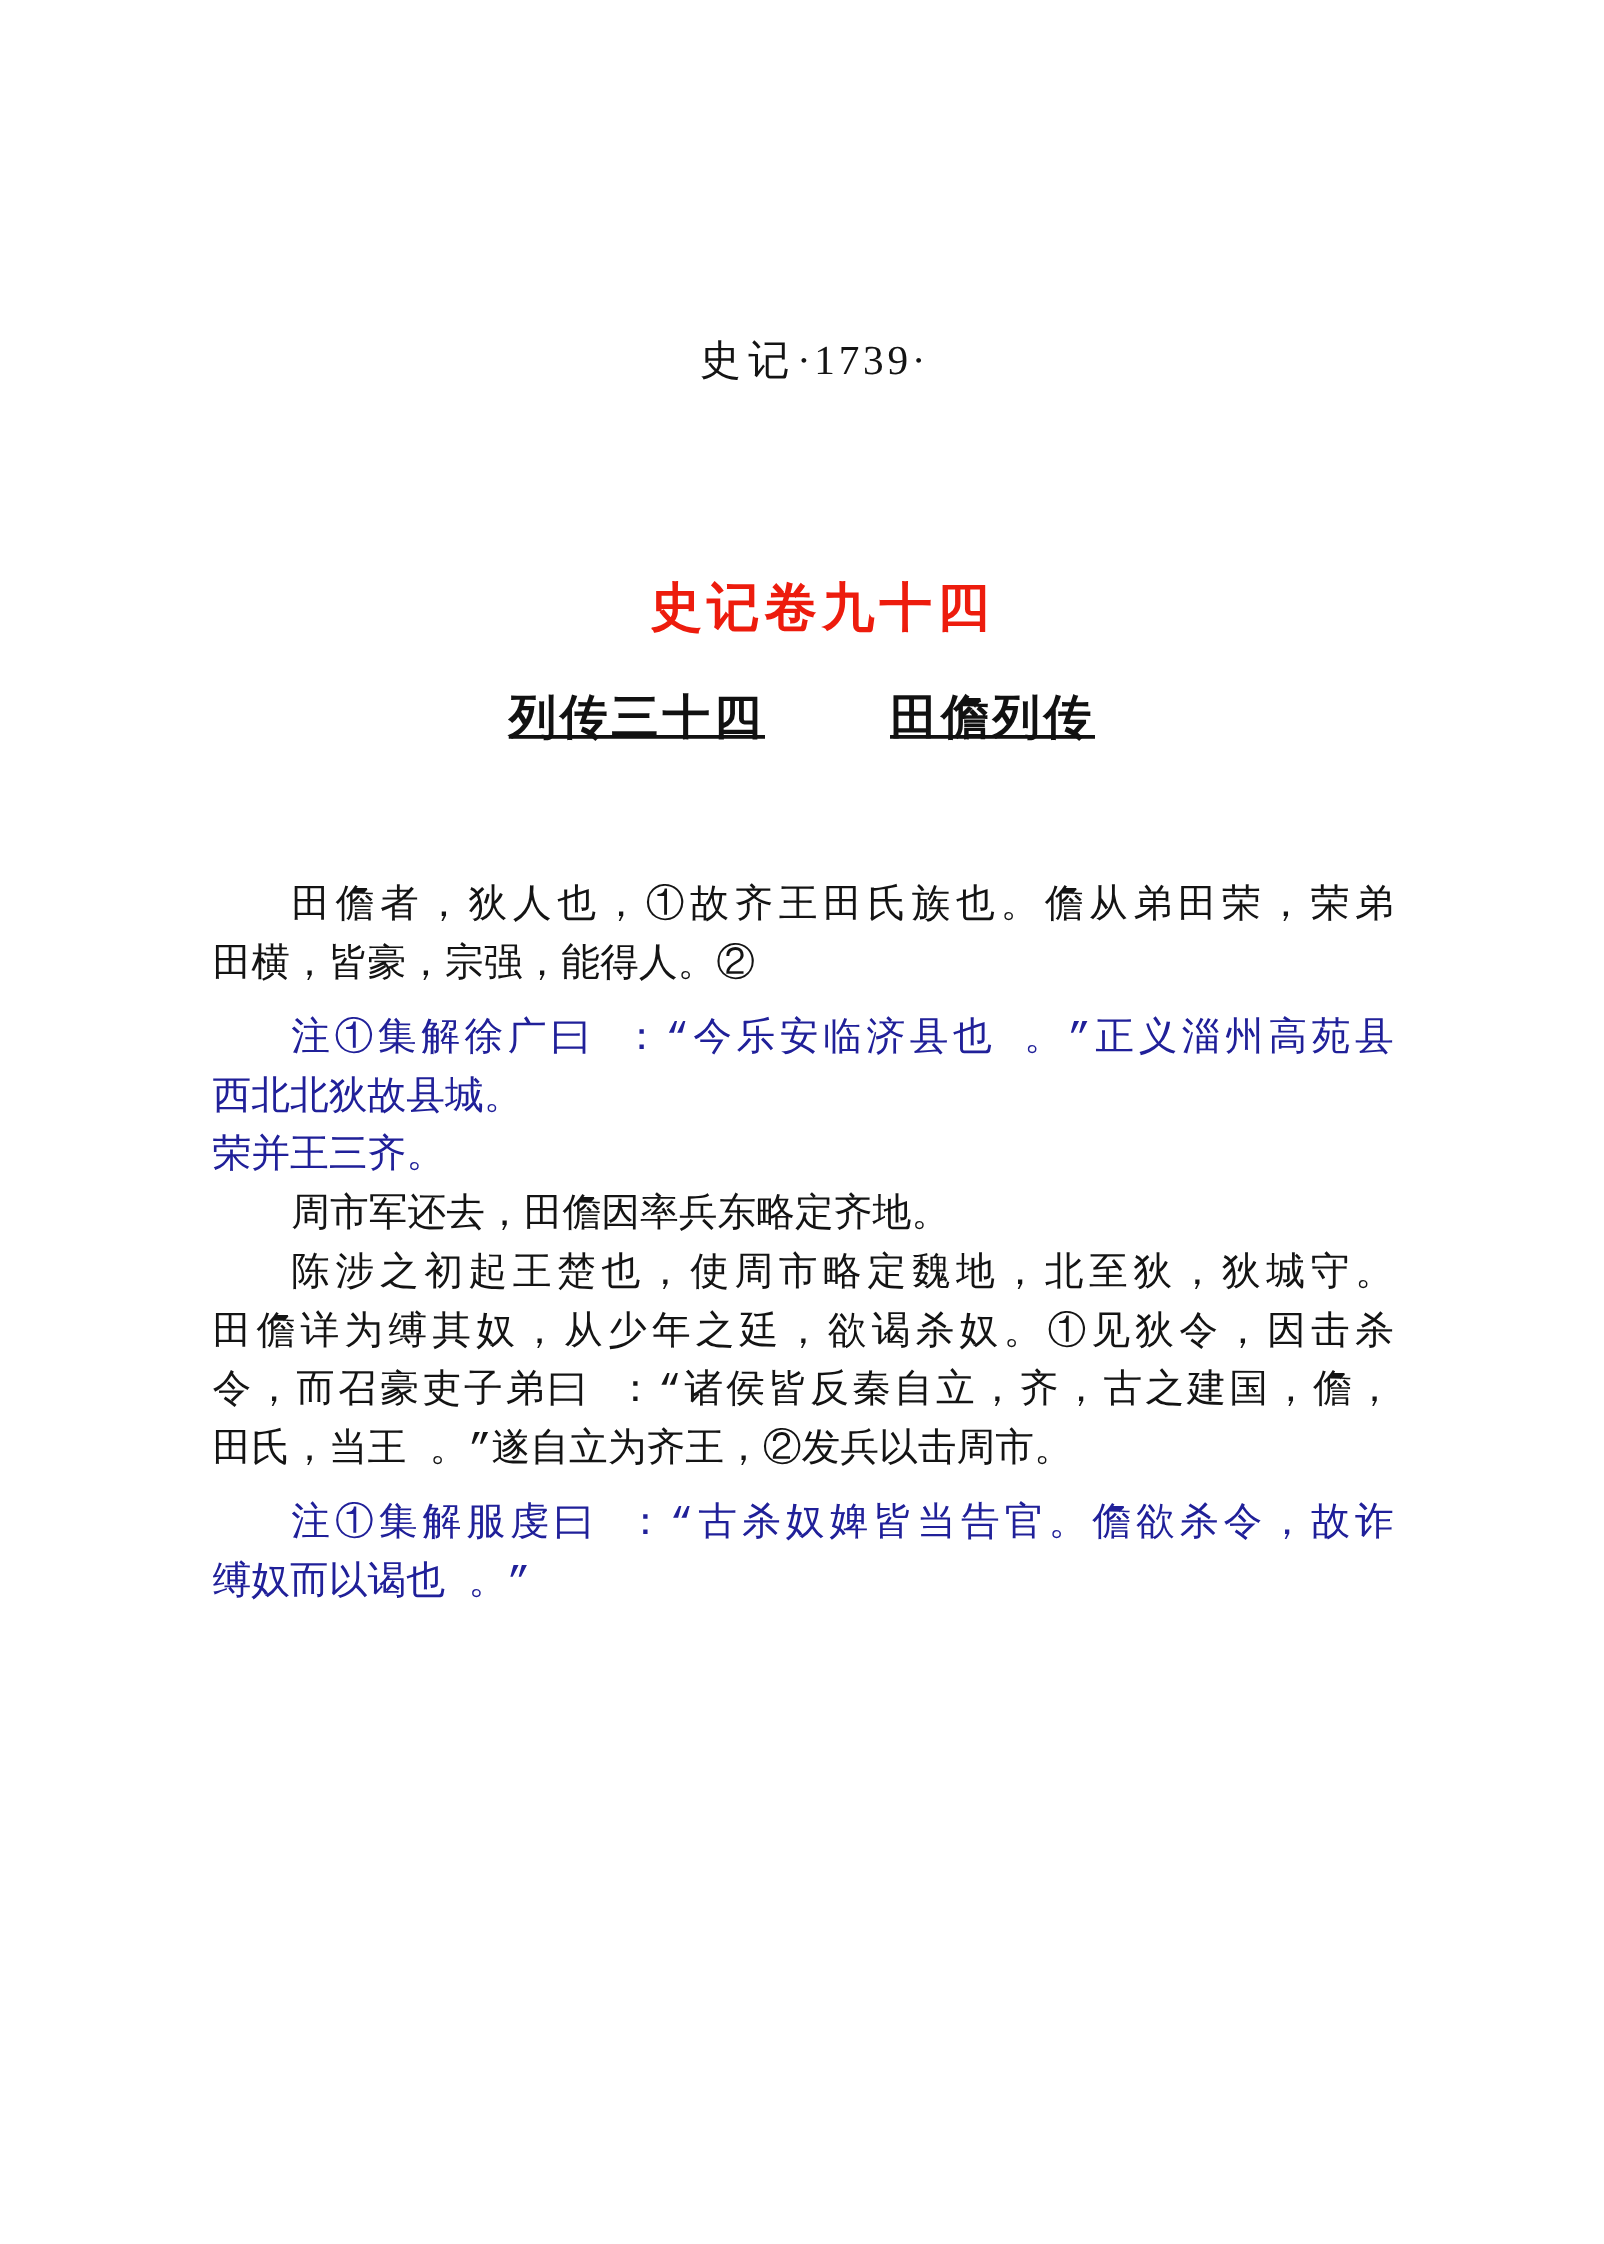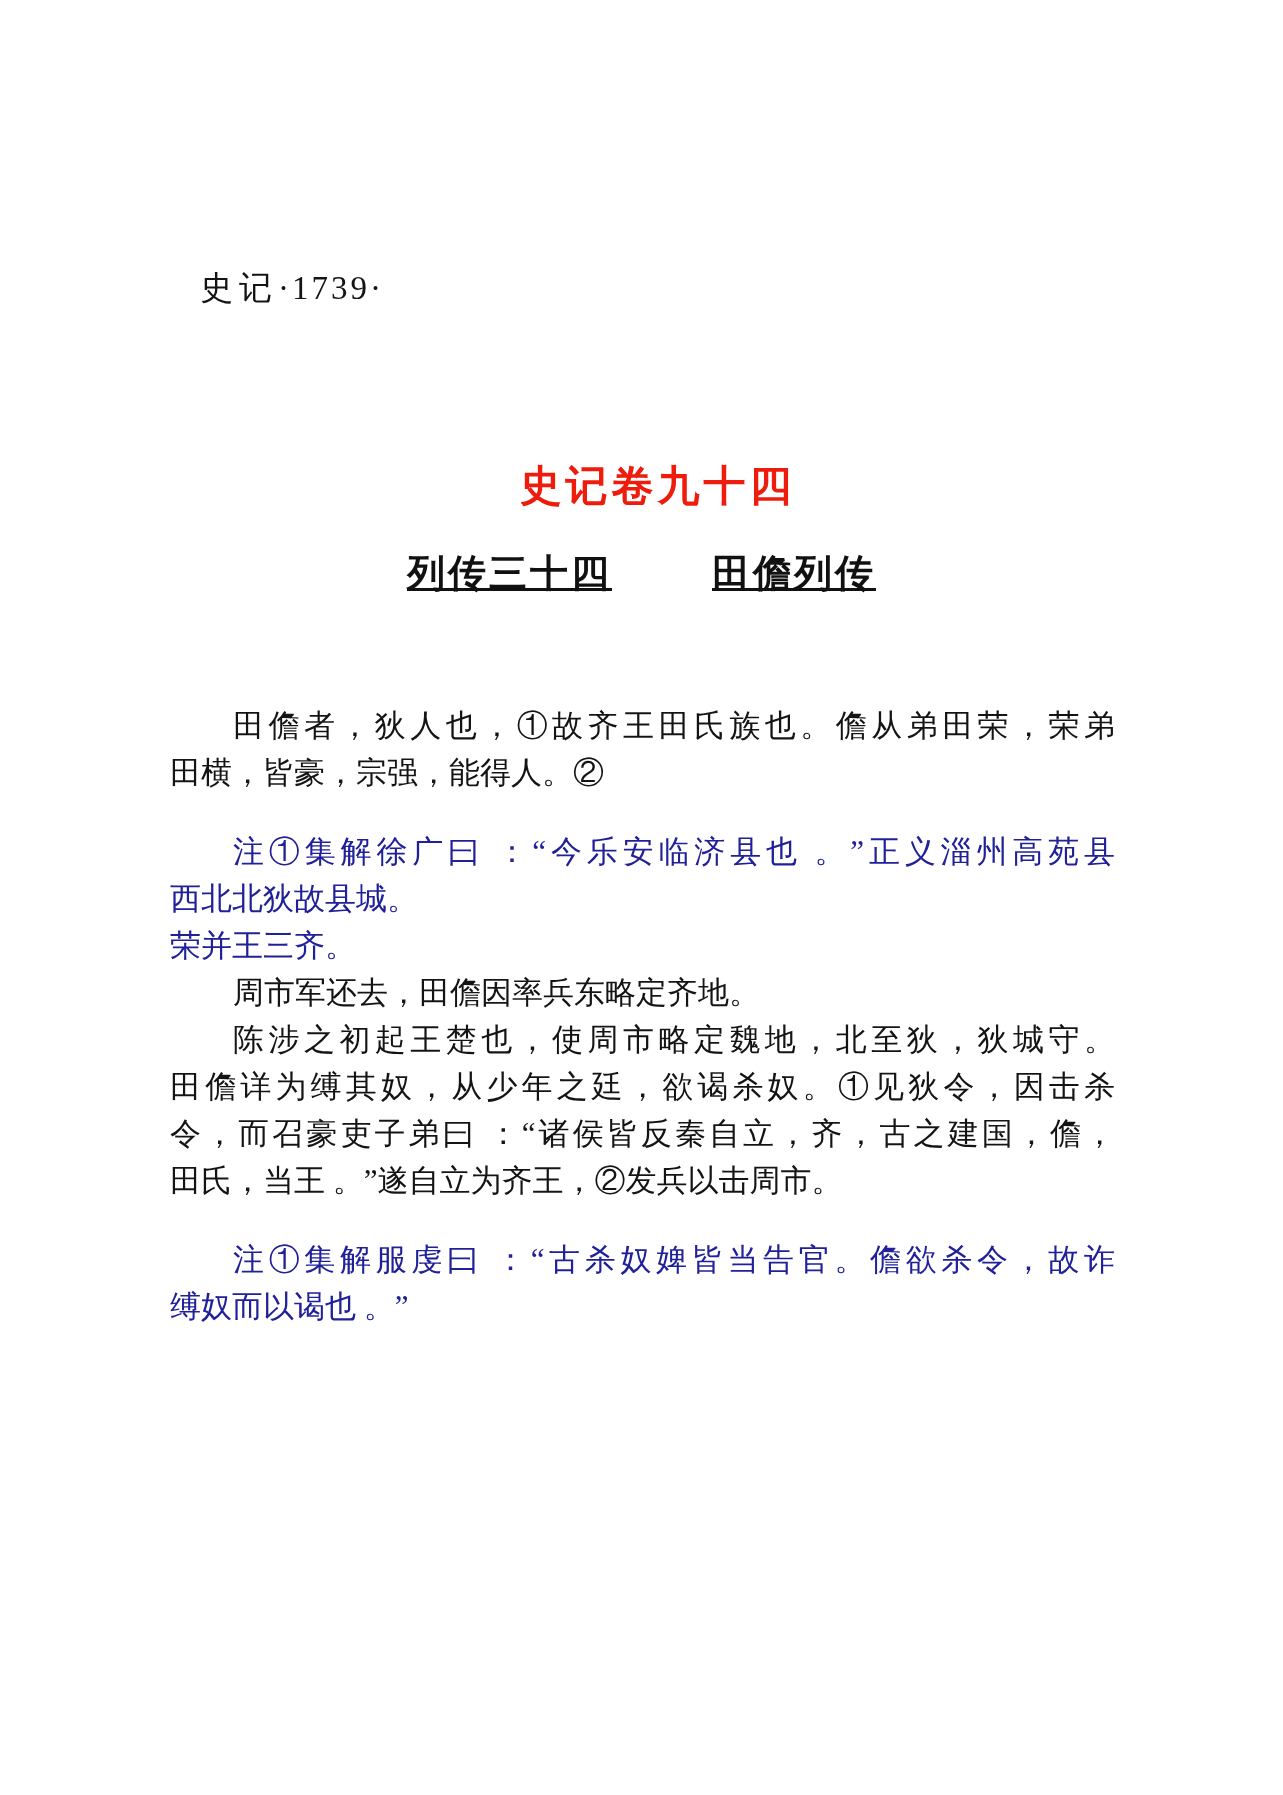--- a/index.html
+++ b/index.html
@@ -9,21 +9,21 @@
     margin: 0 auto;
     background: #ffffff;
     font-family: "Liberation Serif", "DejaVu Serif", serif;
     color: #141414;
     overflow: hidden;
   }
   
   .running-header {
     position: absolute;
     top: 266px; left: 200px; right: 180px;
-    display: flex; justify-content: flex-start; align-items: baseline;
+    display: flex; justify-content: center; align-items: baseline;
     font-size: 33px;
   }
   .book-title { letter-spacing: 6px; }
   .page-number { letter-spacing: 3px; }
 
   
   .chapter-title {
     position: absolute;
     top: 458px; left: 16px; width: 100%;
     text-align: center;
@@ -48,22 +48,22 @@
   .section-title .sep { display:inline-block; width: 100px; }
 
   
   .body-text {
     position: absolute;
     top: 702px; left: 170px;
     width: 945px;
     font-size: 31px;
     line-height: 47px;
   }
-  .block { margin: 0; }
-  .block.gap { margin-top: 32px; }
+  .block { margin: 0; font-family: Liberation Mono, monospace; }
+  .block.gap { margin-top: 12px; }
   .block.note { color: var(--note-blue, #202099); }
   .line { white-space: nowrap; }
   .line.fill {
     white-space: normal;
     text-align: justify;
     text-align-last: justify;
     text-justify: inter-character;
   }
   .line.indent { padding-left: 63px; }
 </style>

